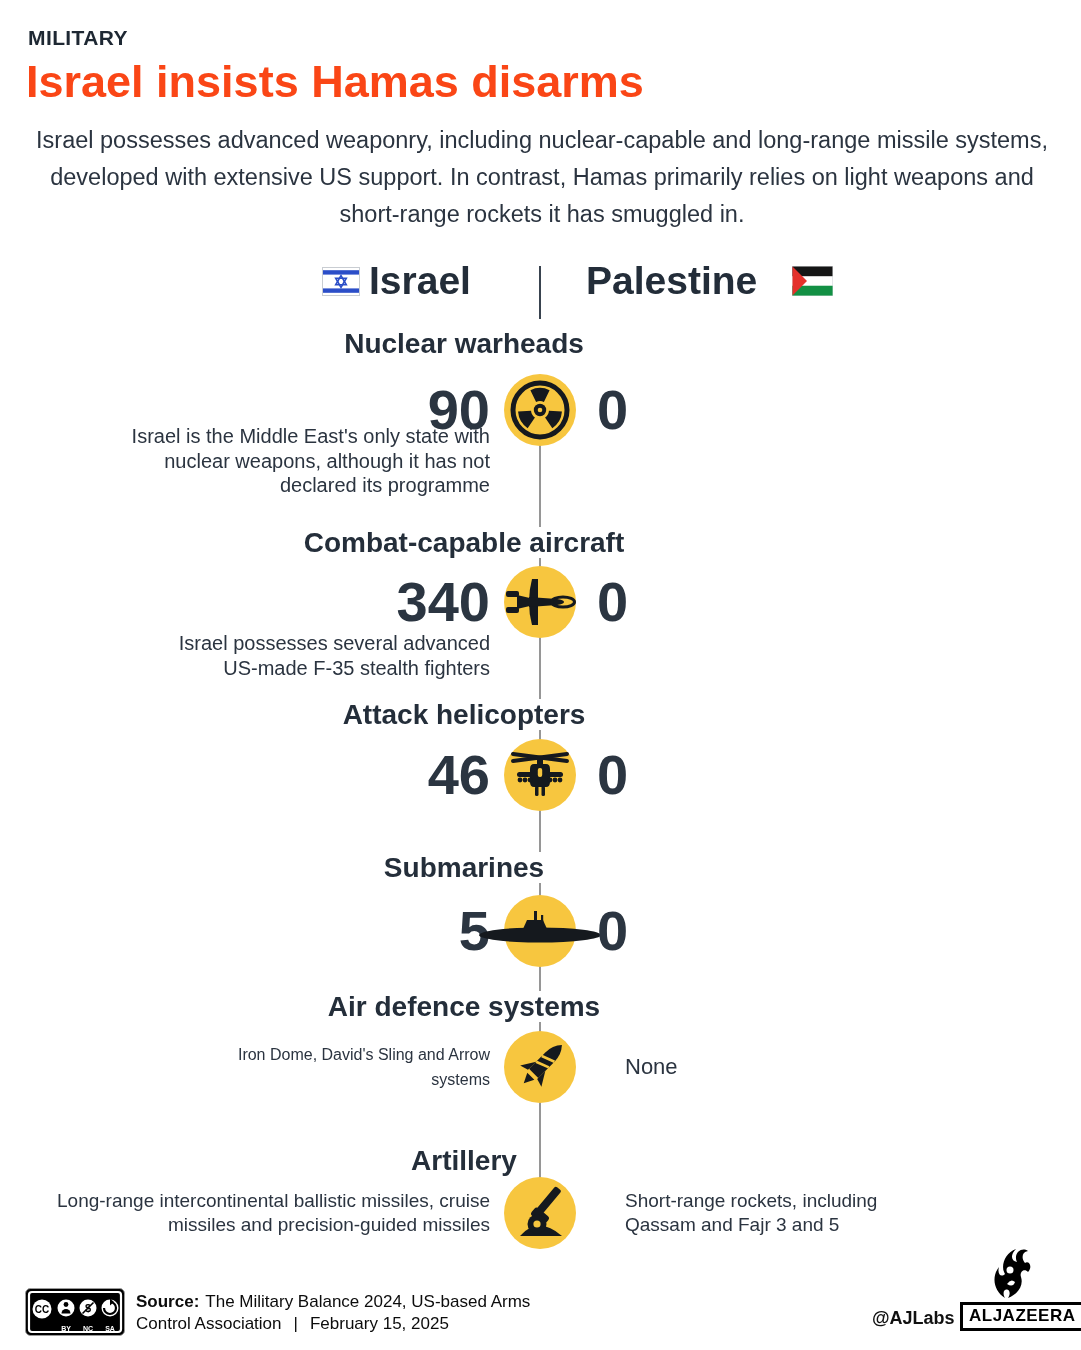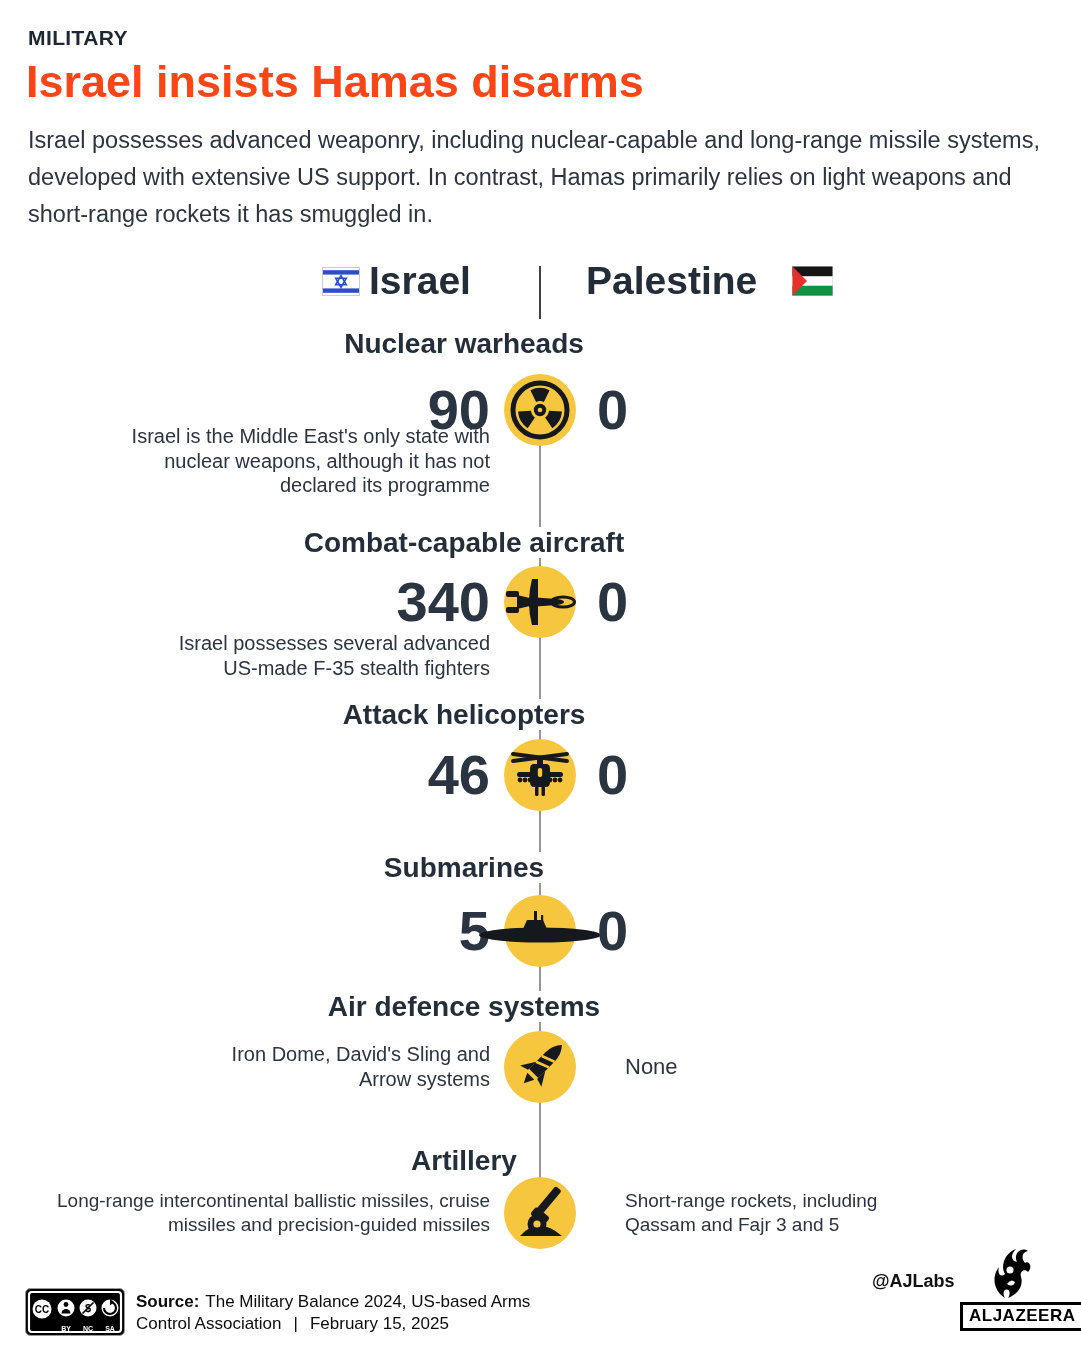--- a/index.html
+++ b/index.html
@@ -12,21 +12,21 @@
   .kicker {
     position:absolute; left:28px; top:26px;
     font-size:21px; font-weight:700; letter-spacing:.4px; color:#1E2833;
   }
   .title {
     position:absolute; left:26px; top:56px;
     font-size:45px; font-weight:700; color:#FA4616;
   }
   .intro {
     position:absolute; left:28px; top:122px; width:1028px;
-    font-size:23.5px; line-height:37px; font-weight:400; color:#2B3440;
+    font-size:23.5px; line-height:37px; font-weight:400; color:#2B3440;text-align:center;
   }
 
   
   .flag { position:absolute; display:block; }
   .israel-flag { left:322px; top:267px; }
   .palestine-flag { left:792px; top:266px; }
   .side-label {
     position:absolute; top:259px; font-size:39px; font-weight:700; color:#232D39;
   }
   .side-label.left { left:369px; }
@@ -58,21 +58,21 @@
     line-height:72px; z-index:2;
   }
   .val.left  { right:591px; text-align:right; }
   .val.right { left:597px; }
 
   .note {
     position:absolute; right:591px; width:400px; text-align:right;
     font-size:20px; line-height:24.5px; color:#2B3440; z-index:2;
   }
   .side-text {
-    position:absolute; font-size:20px; line-height:25px; color:#2B3440; z-index:2;
+    position:absolute; font-size:16px; line-height:25px; color:#2B3440; z-index:2;
   }
   .side-text.left  { right:591px; text-align:right; }
   .side-text.right { left:597px; text-align:left;margin-left:28px; }
 
   
   .s1-h{top:328px} .s1-c{top:374px} .s1-v{top:374px} .s1-n{top:424px}
   .s2-h{top:527px} .s2-c{top:566px} .s2-v{top:566px} .s2-n{top:631px; width:340px;}
   .s3-h{top:699px} .s3-c{top:739px} .s3-v{top:739px}
   .s4-h{top:852px} .s4-c{top:895px} .s4-v{top:895px}
   .s5-h{top:991px} .s5-c{top:1031px}
@@ -84,21 +84,21 @@
 
   
   .cc-badge { position:absolute; left:25px; top:1288px; }
   .source-block {
     position:absolute; left:136px; top:1291px; width:450px;
     font-size:17px; line-height:21.5px; color:#0C0C0C; font-weight:400;
   }
   .source-block .lbl { font-weight:700; margin-right:6px; }
   .source-block .pipe { margin:0 12px; color:#0C0C0C; }
   .ajlabs {
-    position:absolute; left:872px; top:1271px; font-size:18px; font-weight:700; color:#111;
+    position:absolute; left:872px; top:1308px; font-size:18px; font-weight:700; color:#111;
   }
   .aj-box {
     position:absolute; left:960px; top:1302px; border:3px solid #000;
     padding:1px 6px 2px 6px; font-size:17px; font-weight:700; letter-spacing:.5px; color:#000;
     background:#fff;
   }
   .aj-mark { position:absolute; left:983px; top:1240px; }
 </style>
 </head>
 <body>

